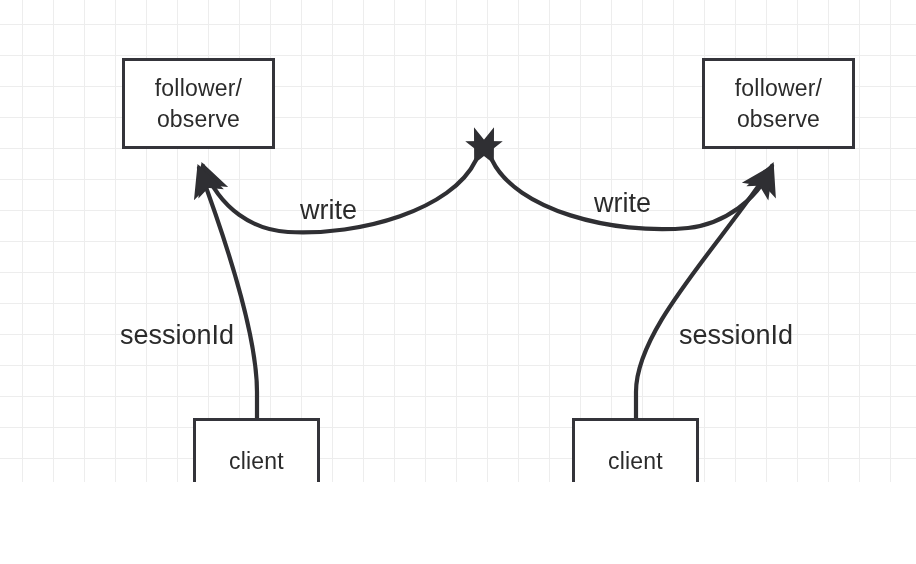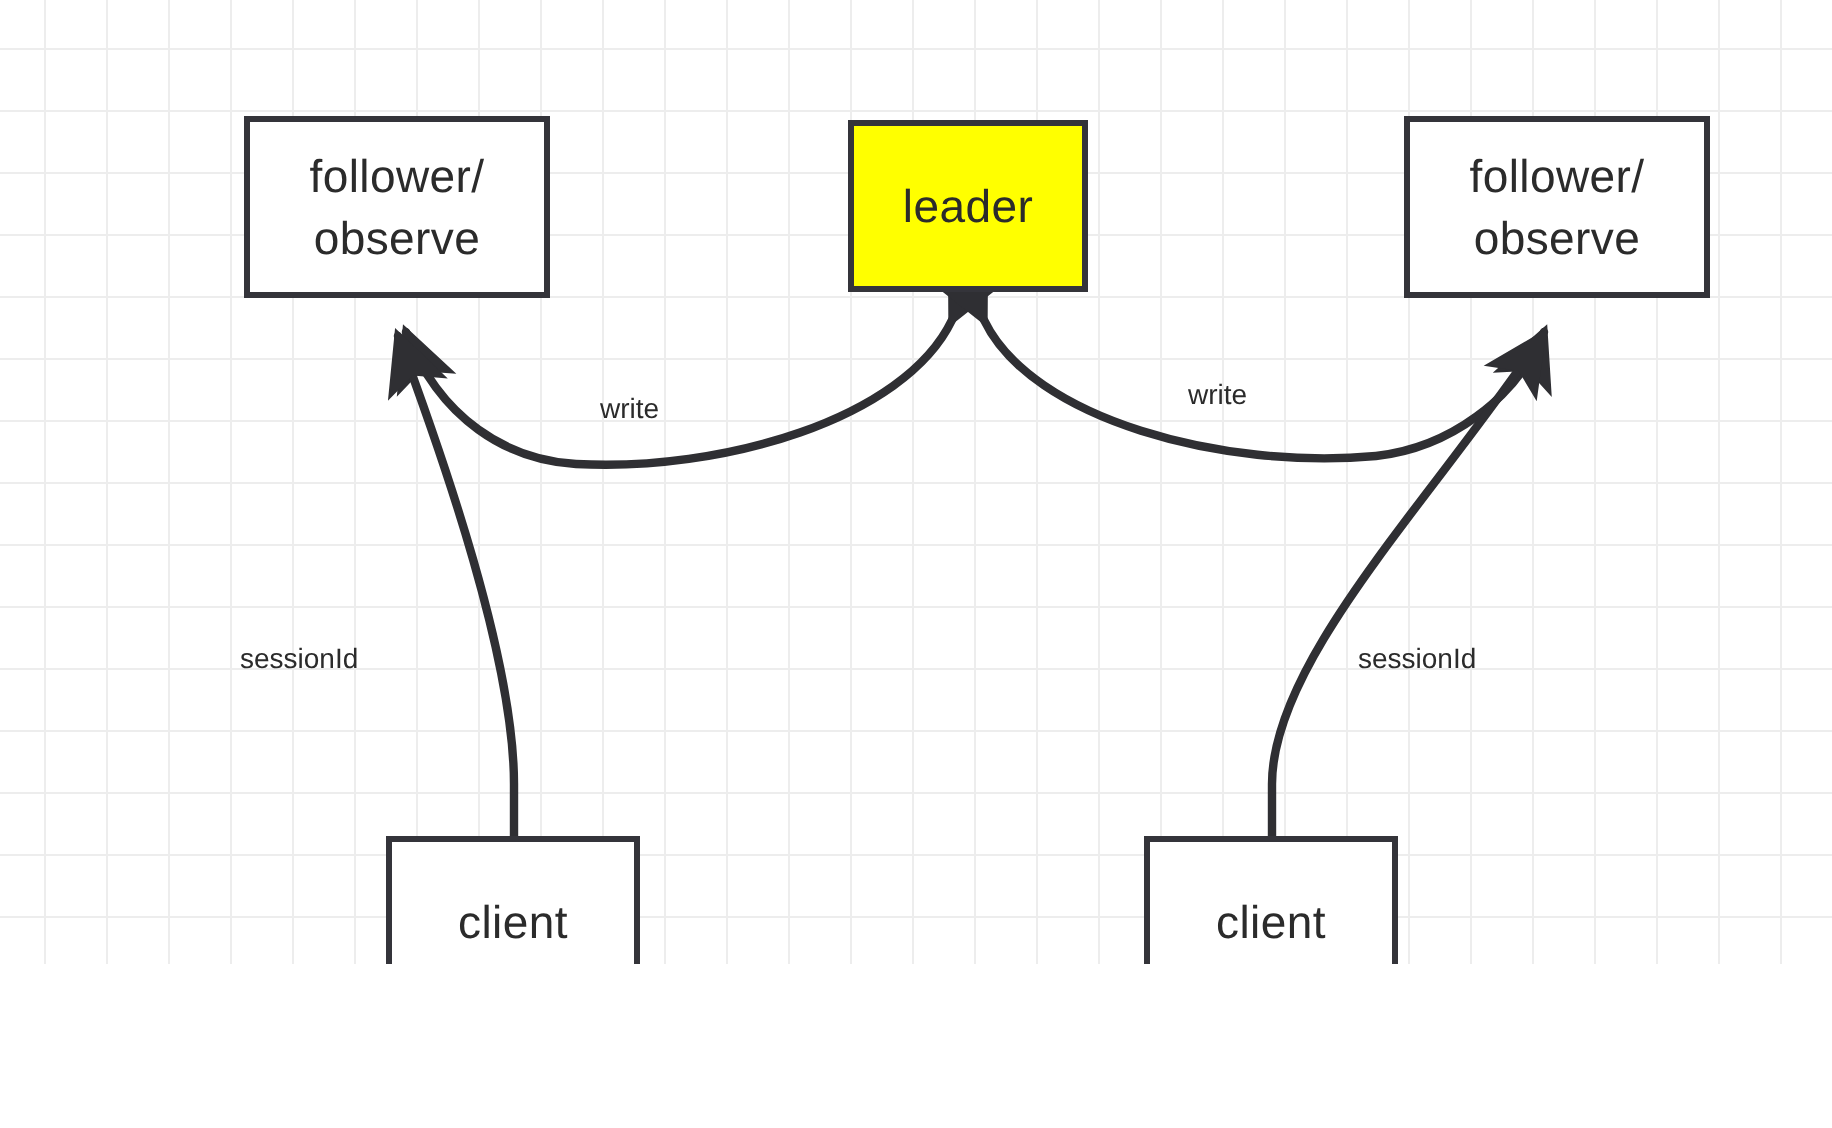--- a/index.html
+++ b/index.html
@@ -56,21 +56,21 @@
 
   .node-left   { left: 122px; top: 58px;  width: 153px; height: 91px; }
   .node-leader { left: 424px; top: 60px;  width: 120px; height: 86px; }
   .node-right  { left: 702px; top: 58px;  width: 153px; height: 91px; }
   .node-client-left  { left: 193px; top: 418px; width: 127px; height: 87px; }
   .node-client-right { left: 572px; top: 418px; width: 127px; height: 87px; }
 
   .edge-label {
     position: absolute;
     color: #2b2b2b;
-    font-size: 14px;
+    font-size: 27px;
     line-height: 1;
     white-space: nowrap;
   }
   .label-write-left    { left: 300px; top: 197px; }
   .label-write-right   { left: 594px; top: 190px; }
   .label-session-left  { left: 120px; top: 322px; }
   .label-session-right { left: 679px; top: 322px; }
 
   .watermark {
     position: absolute;
@@ -102,23 +102,20 @@
     <path d="M 257,418 L 257,392 C 257,330 222,230 199,168" fill="none" stroke="#2f2f33" stroke-width="4.2" stroke-linecap="round" marker-end="url(#arrowhead)"></path>
 
     <path d="M 636,418 L 636,392 C 636,330 716,250 771,168" fill="none" stroke="#2f2f33" stroke-width="4.2" stroke-linecap="round" marker-end="url(#arrowhead)"></path>
   </svg>
 
   <div class="node node-left">
     <span>follower/
 observe</span>
   </div>
 
-  <div class="node leader-node node-leader">
-    <span>leader</span>
-  </div>
 
   <div class="node node-right">
     <span>follower/
 observe</span>
   </div>
 
   <div class="node node-client-left">
     <span>client</span>
   </div>
 

